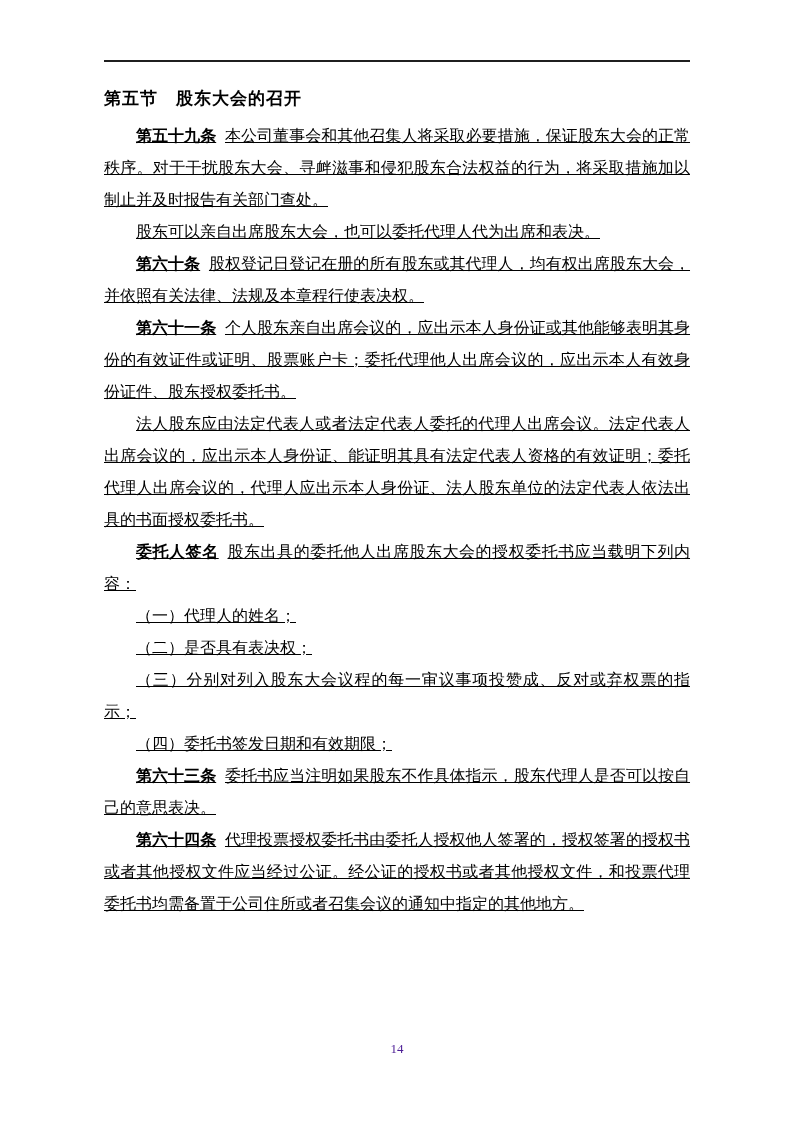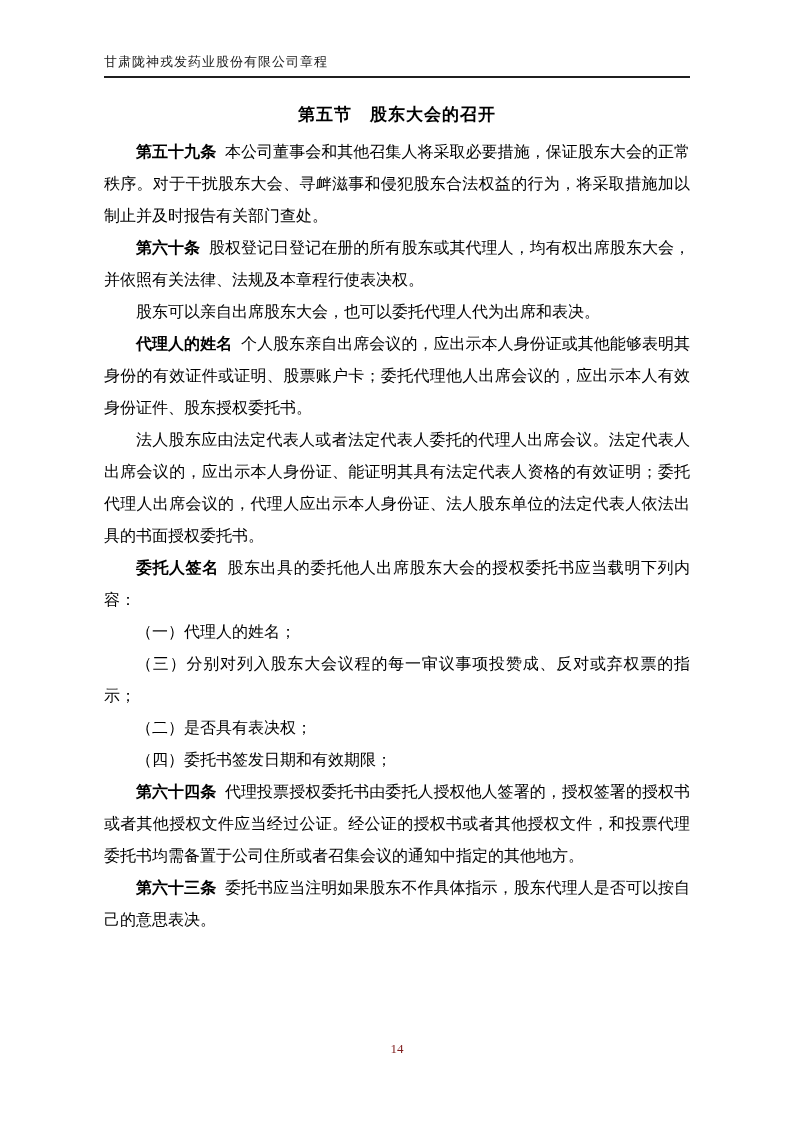--- a/index.html
+++ b/index.html
@@ -34,75 +34,74 @@
     margin-top: 6px;
     border: none;
     border-top: 2px solid #1f1f1f;
     height: 0;
   }
   .section-title {
     margin-top: 25px;
     font-size: 17px;
     line-height: 24px;
     font-weight: bold;
-    text-align: center;
     letter-spacing: 1px;
   }
   .body-text {
     margin-top: 9px;
   }
   .body-text p {
     margin: 0;
     font-size: 16px;
     line-height: 32px;
     text-align: justify;
     text-indent: 2em;
     word-break: break-all;
+    text-decoration: underline;
   }
   .art-num {
     font-weight: bold;
   }
   .art-num:not(:empty) {
     padding-right: 0.55em;
   }
   .page-number {
     position: absolute;
     top: 1041px;
     left: 0;
     width: 100%;
     text-align: center;
     font-size: 13px;
     line-height: 16px;
-    color: #7f1d1d;
+    color: #4c1d95;
   }
 </style>
 </head>
 <body>
 
 <div class="page">
   <div class="content">
 
     <div class="doc-header">
-      <div class="doc-header-text">甘肃陇神戎发药业股份有限公司章程</div>
       <div class="doc-header-rule"></div>
     </div>
 
     <div class="section-title">第五节　股东大会的召开</div>
 
     <div class="body-text">
       <p><span class="art-num">第五十九条</span><span>本公司董事会和其他召集人将采取必要措施，保证股东大会的正常秩序。对于干扰股东大会、寻衅滋事和侵犯股东合法权益的行为，将采取措施加以制止并及时报告有关部门查处。</span></p>
+      <p><span class="art-num"></span><span>股东可以亲自出席股东大会，也可以委托代理人代为出席和表决。</span></p>
       <p><span class="art-num">第六十条</span><span>股权登记日登记在册的所有股东或其代理人，均有权出席股东大会，并依照有关法律、法规及本章程行使表决权。</span></p>
-      <p><span class="art-num"></span><span>股东可以亲自出席股东大会，也可以委托代理人代为出席和表决。</span></p>
-      <p><span class="art-num">代理人的姓名</span><span>个人股东亲自出席会议的，应出示本人身份证或其他能够表明其身份的有效证件或证明、股票账户卡；委托代理他人出席会议的，应出示本人有效身份证件、股东授权委托书。</span></p>
+      <p><span class="art-num">第六十一条</span><span>个人股东亲自出席会议的，应出示本人身份证或其他能够表明其身份的有效证件或证明、股票账户卡；委托代理他人出席会议的，应出示本人有效身份证件、股东授权委托书。</span></p>
       <p><span class="art-num"></span><span>法人股东应由法定代表人或者法定代表人委托的代理人出席会议。法定代表人出席会议的，应出示本人身份证、能证明其具有法定代表人资格的有效证明；委托代理人出席会议的，代理人应出示本人身份证、法人股东单位的法定代表人依法出具的书面授权委托书。</span></p>
       <p><span class="art-num">委托人签名</span><span>股东出具的委托他人出席股东大会的授权委托书应当载明下列内容：</span></p>
       <p><span class="art-num"></span><span>（一）代理人的姓名；</span></p>
+      <p><span class="art-num"></span><span>（二）是否具有表决权；</span></p>
       <p><span class="art-num"></span><span>（三）分别对列入股东大会议程的每一审议事项投赞成、反对或弃权票的指示；</span></p>
-      <p><span class="art-num"></span><span>（二）是否具有表决权；</span></p>
       <p><span class="art-num"></span><span>（四）委托书签发日期和有效期限；</span></p>
+      <p><span class="art-num">第六十三条</span><span>委托书应当注明如果股东不作具体指示，股东代理人是否可以按自己的意思表决。</span></p>
       <p><span class="art-num">第六十四条</span><span>代理投票授权委托书由委托人授权他人签署的，授权签署的授权书或者其他授权文件应当经过公证。经公证的授权书或者其他授权文件，和投票代理委托书均需备置于公司住所或者召集会议的通知中指定的其他地方。</span></p>
-      <p><span class="art-num">第六十三条</span><span>委托书应当注明如果股东不作具体指示，股东代理人是否可以按自己的意思表决。</span></p>
     </div>
 
   </div>
 
   <div class="page-number">14</div>
 </div>
 
 </body></html>

